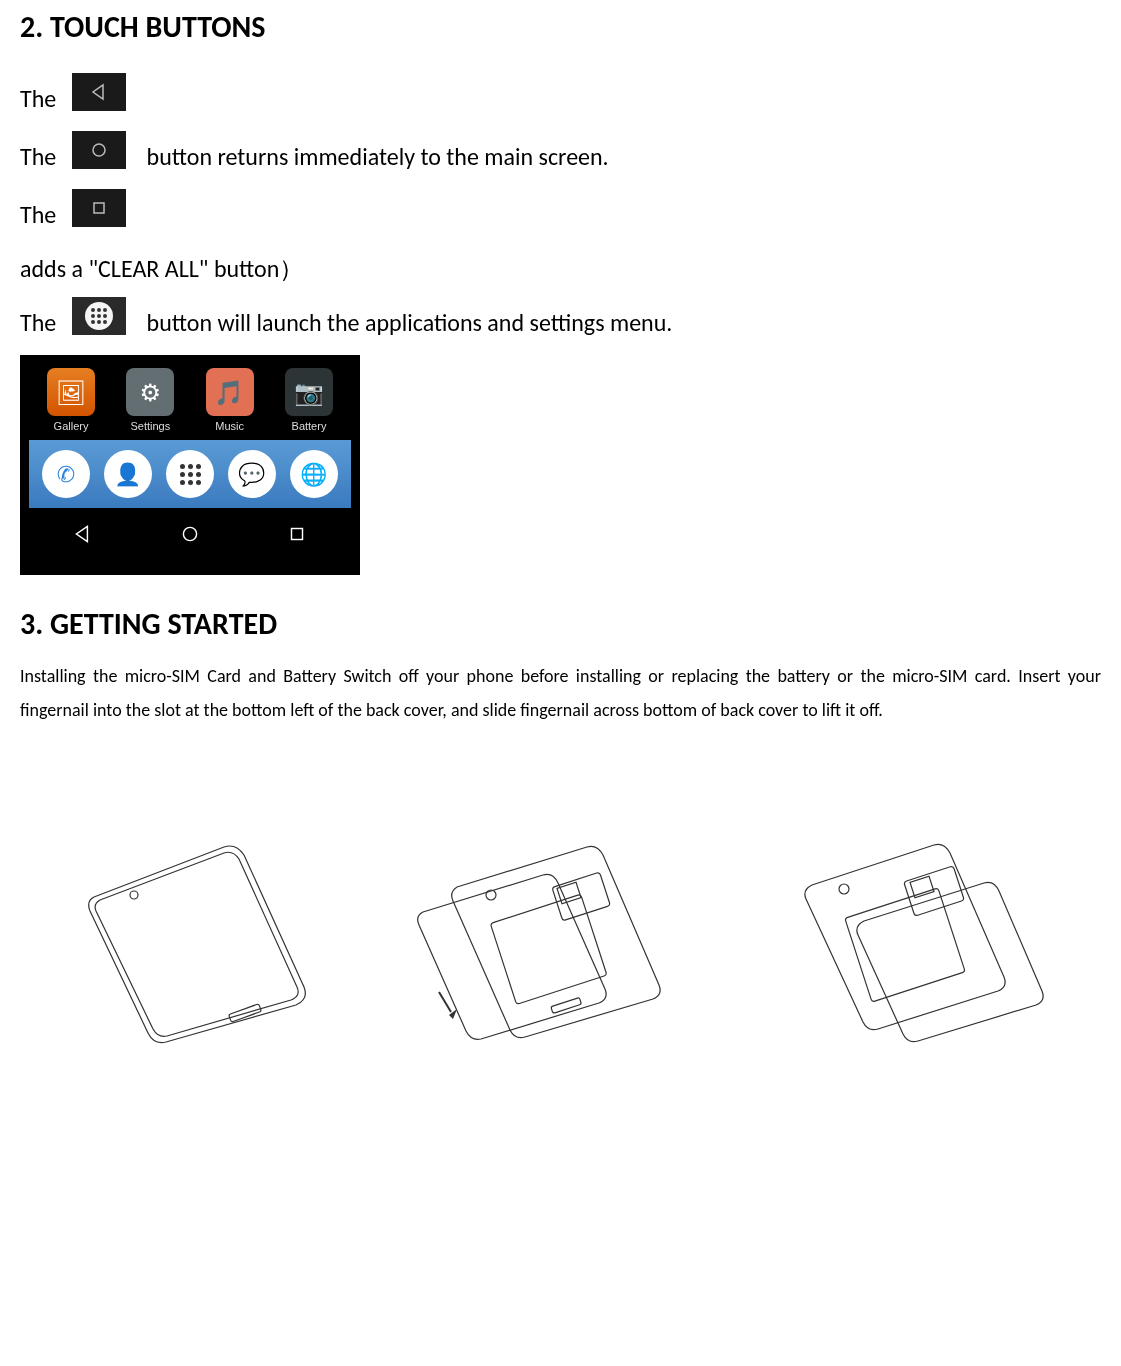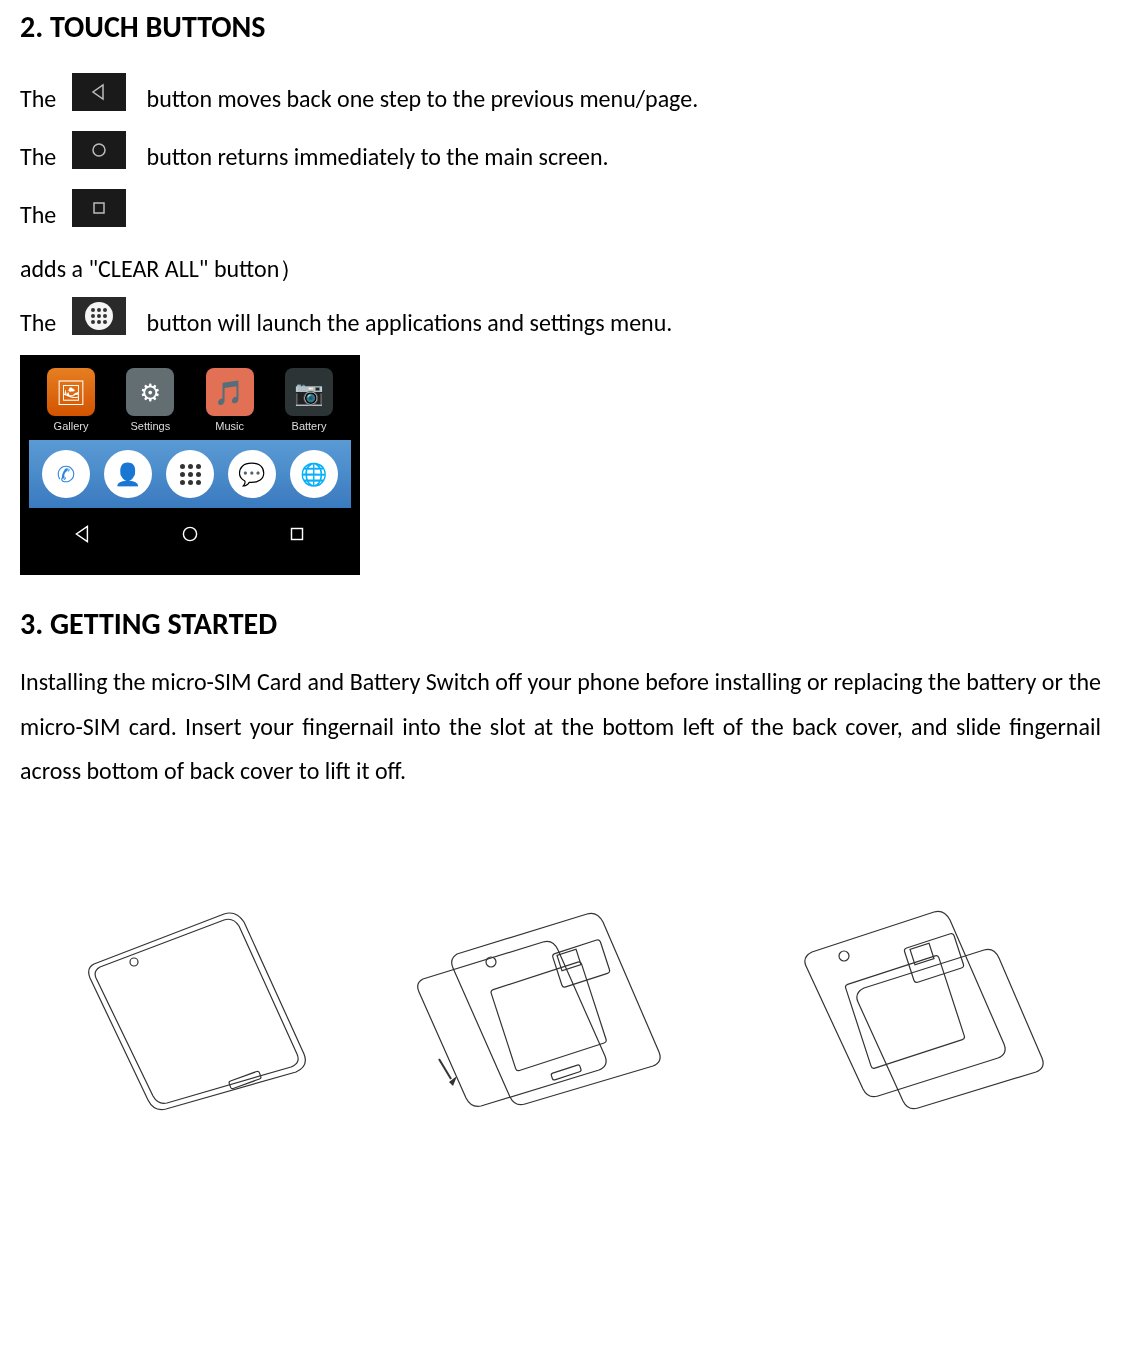--- a/index.html
+++ b/index.html
@@ -14,21 +14,21 @@
       font-size: 30px;
       font-weight: bold;
       margin-top: 8px;
       margin-bottom: 28px;
     }
     .section-heading.h2 {
       margin-top: 30px;
       margin-bottom: 18px;
     }
     .para {
-      font-size: 24px;
+      font-size: 18px;
       line-height: 1.85;
       text-align: justify;
     }
     .button-line {
       font-size: 24px;
       line-height: 52px;
       display: flex;
       flex-wrap: wrap;
       margin-bottom: 6px;
     }
@@ -167,21 +167,20 @@
 
 <h2 class="section-heading">2. TOUCH BUTTONS</h2>
 
 <div class="button-line">
   <span>The </span>
   <span class="btn-icon">
     <svg width="20" height="20" viewBox="0 0 20 20">
       <polygon points="14,3 14,17 4,10" fill="none" stroke="#bbb" stroke-width="1.5"></polygon>
     </svg>
   </span>
-  <span>  button moves back one step to the previous menu/page.</span>
 </div>
 
 <div class="button-line">
   <span>The </span>
   <span class="btn-icon">
     <svg width="20" height="20" viewBox="0 0 20 20">
       <circle cx="10" cy="10" r="6" fill="none" stroke="#bbb" stroke-width="1.5"></circle>
     </svg>
   </span>
   <span>  button returns immediately to the main screen.</span>

